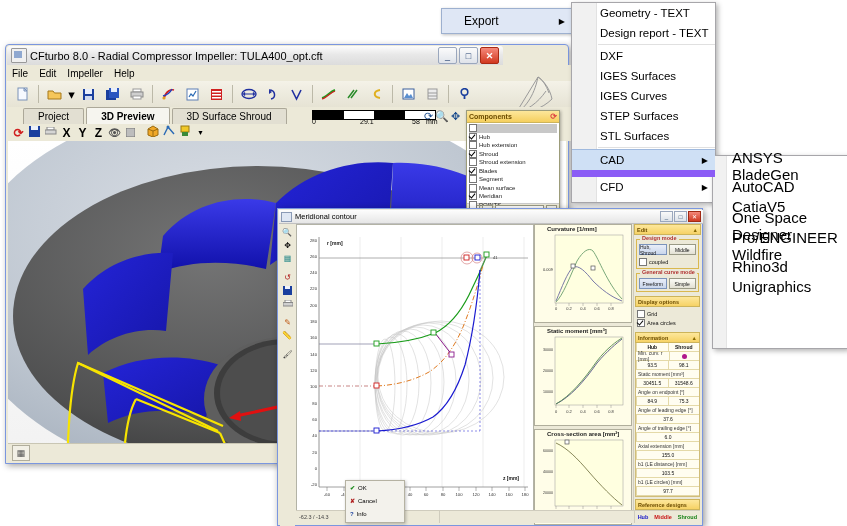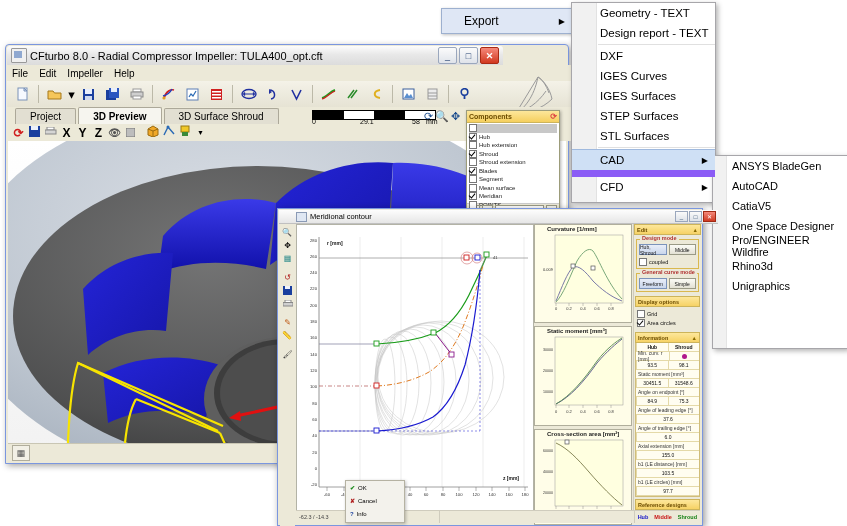--- a/index.html
+++ b/index.html
@@ -38,21 +38,21 @@
     background:linear-gradient(#f4f2e8,#e6e3d4);border-bottom:1px solid #c9c6b4;
     display:flex;align-items:center;gap:1px;padding-left:4px;}
   .tb-btn{width:23px;height:22px;display:flex;align-items:center;justify-content:center;
      font-size:13px;line-height:1;border-radius:2px;}
   .tb-sep{width:1px;height:18px;background:#bcb9a8;margin:0 3px;}
 
   
   #fan-logo{position:absolute;right:4px;top:28px;width:52px;height:44px;}
 
   #cf-tabs{position:absolute;left:1px;top:62px;width:560px;height:17px;
-    background:#ece9d8;display:flex;align-items:flex-end;padding-left:8px;}
+    background:#ece9d8;display:flex;align-items:flex-end;padding-left:16px;}
   .cf-tab{height:15px;padding:0 14px;font-size:10px;display:flex;align-items:center;
     border:1px solid #aca899;border-bottom:none;background:#e2dfd2;margin-right:2px;
     border-radius:2px 2px 0 0;color:#000;}
   .cf-tab.active{background:#f6f5ef;height:16px;font-weight:bold;}
   #cf-tabclose{position:absolute;right:8px;top:62px;font-size:13px;font-weight:bold;color:#333;}
 
   #cf-viewtoolbar{position:absolute;left:1px;top:79px;width:560px;height:17px;
     background:#ece9d8;display:flex;align-items:center;gap:3px;padding-left:5px;}
   .vt{font-size:12px;font-weight:bold;width:13px;text-align:center;}
 
@@ -115,28 +115,28 @@
   .mi.sel{background:#cfe0f5;border-top:1px solid #9fb9de;border-bottom:7px solid #8b5cf6;align-items:center;}
   .mi .ac{margin-left:auto;margin-right:7px;font-size:8px;}
   .msep{height:1px;background:#e0e0e0;margin:1px 0 1px 26px;z-index:2;position:relative;}
 
   
   #cad-popup{left:712px;top:155px;width:134px;height:192px;background:#fff;
     border:1px solid #a7a6aa;box-shadow:2px 2px 5px rgba(0,0,0,.3);}
   #cad-popup .gutter{position:absolute;left:0;top:0;width:13px;height:100%;background:#f1f1f1;
     border-right:1px solid #e4e4e4;}
   .mi2{position:relative;height:20px;display:flex;align-items:center;padding-left:19px;
-     font-size:11px;color:#000;z-index:2;}
+     font-size:15px;color:#000;z-index:2;}
 
   
   #merid{left:277px;top:208px;width:424px;height:316px;background:#ece9d8;
     border:1px solid #7a96df;box-shadow:2px 2px 7px rgba(0,0,0,.4);}
   #m-title{position:absolute;left:1px;top:1px;width:422px;height:13px;
     background:linear-gradient(#fdfdfd,#e6e6e6);border-bottom:1px solid #c0c0c0;
-    display:flex;align-items:center;padding-left:17px;}
+    display:flex;align-items:center;padding-left:2px;}
   #m-title .ico{width:9px;height:8px;background:#dfe7f3;border:1px solid #8a9ab5;margin-right:3px;}
   #m-title span{font-size:7.5px;color:#000;}
   #m-title .mw{margin-left:auto;display:flex;gap:1px;padding-right:2px;}
   .mwb{width:11px;height:9px;border:1px solid #9aa7bd;background:linear-gradient(#fafafa,#dde2e9);
     font-size:6px;display:flex;align-items:center;justify-content:center;color:#16365c;}
   .mwb.close{background:linear-gradient(#f4897b,#cf3a22);color:#fff;border-color:#a02a14;}
 
   
   #m-ltools{position:absolute;left:2px;top:15px;width:15px;height:299px;background:#ece9d8;
     display:flex;flex-direction:column;align-items:center;gap:2px;padding-top:3px;}
@@ -524,24 +524,24 @@
       <span>Geometry - TEXT</span>
       </div>
     <div class="mi">
       <span>Design report - TEXT</span>
       </div>
     <div class="msep"></div>
     <div class="mi">
       <span>DXF</span>
       </div>
     <div class="mi">
+      <span>IGES Surfaces</span>
+      </div>
+    <div class="mi">
       <span>IGES Curves</span>
-      </div>
-    <div class="mi">
-      <span>IGES Surfaces</span>
       </div>
     <div class="mi">
       <span>STEP Surfaces</span>
       </div>
     <div class="mi">
       <span>STL Surfaces</span>
       </div>
     <div class="msep"></div>
     <div class="mi sel">
       <span>CAD</span>

